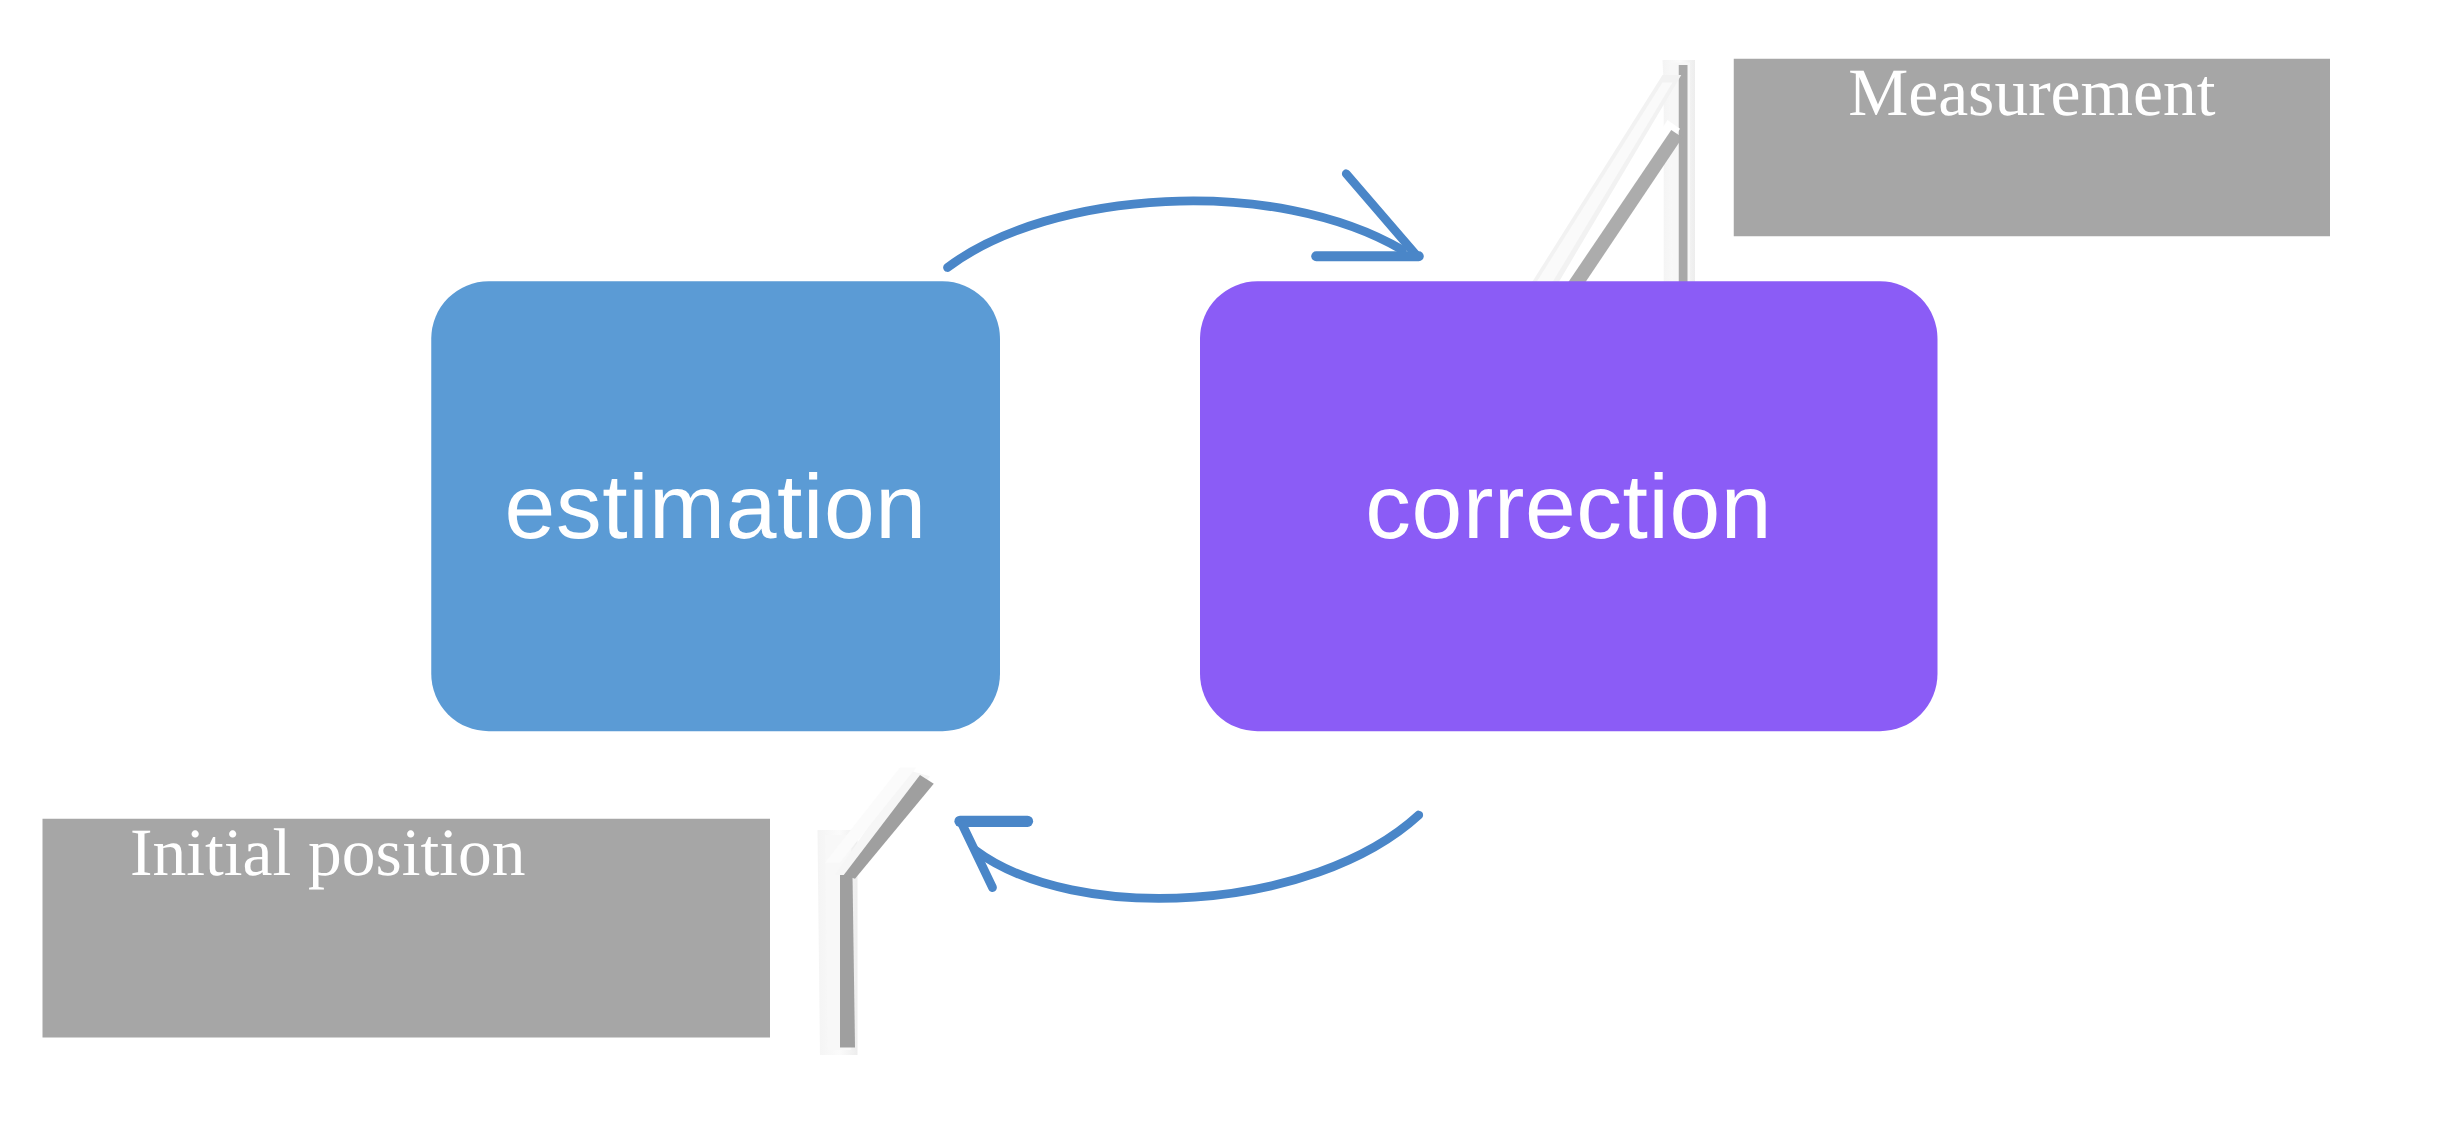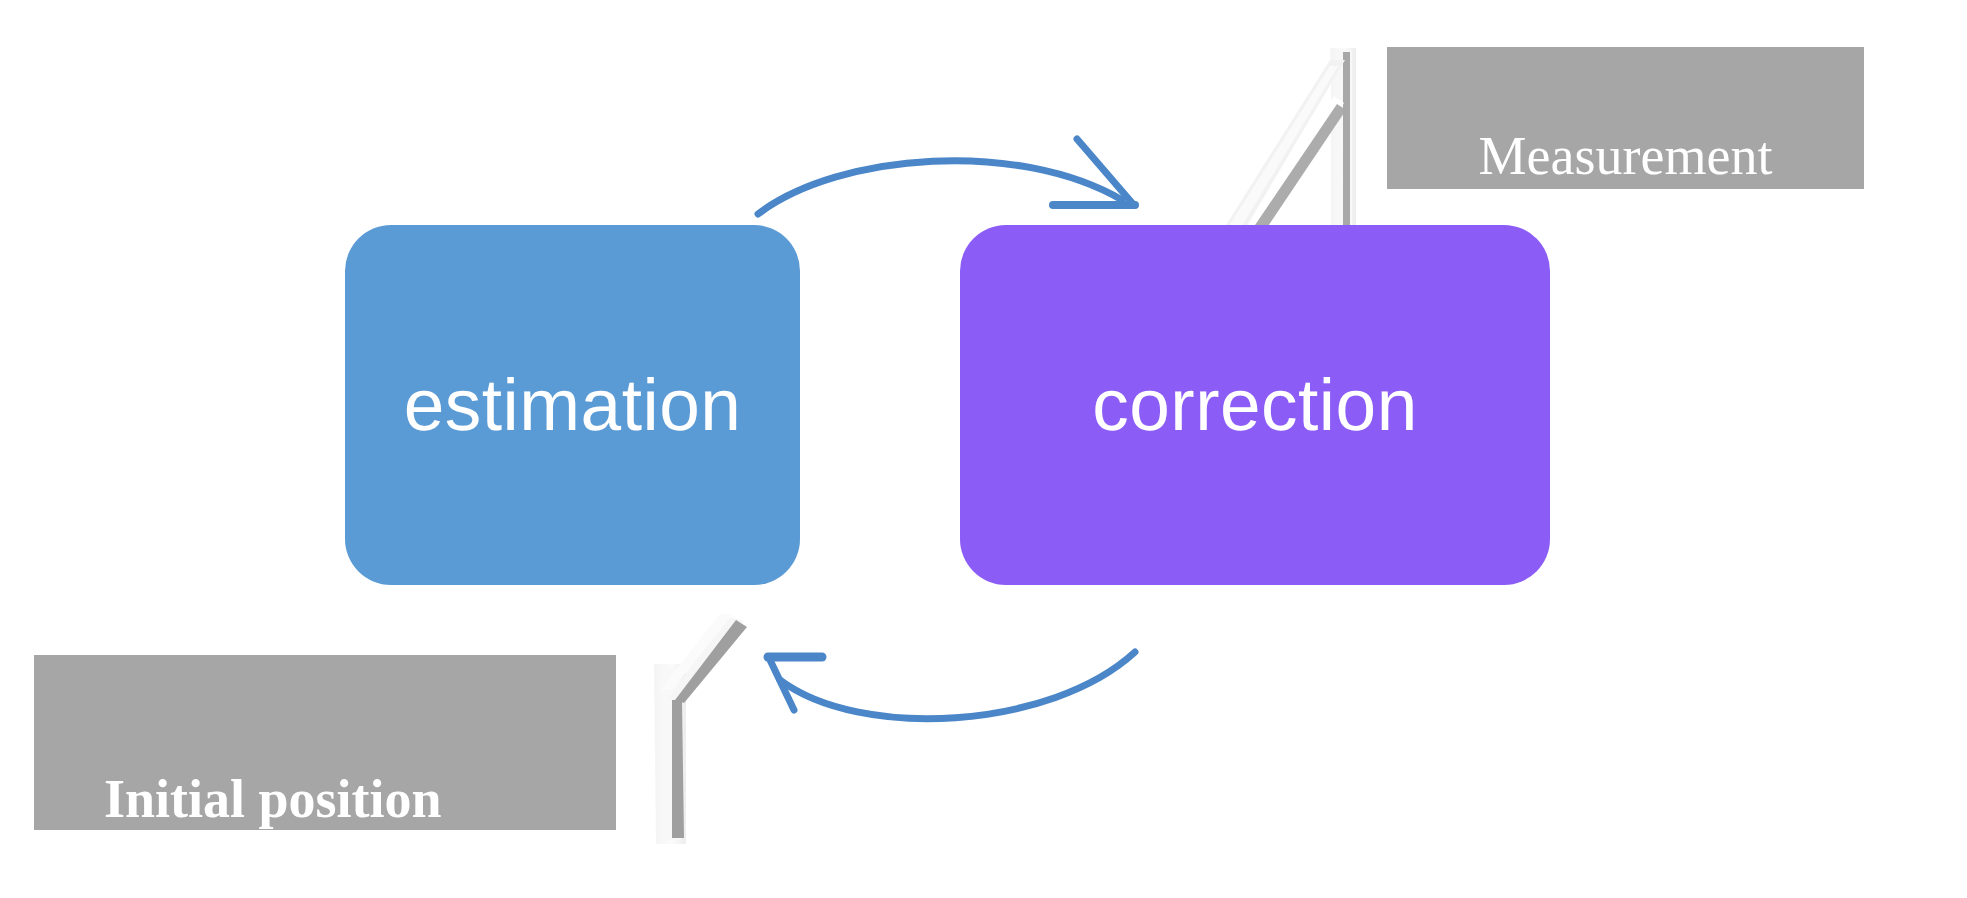--- a/index.html
+++ b/index.html
@@ -54,21 +54,21 @@
   #node-correction {
     left: 960px;
     top: 225px;
     width: 590px;
     height: 360px;
   }
   
   .anno-box {
     position: absolute;
     display: flex;
-    align-items: flex-end;
+    align-items: flex-start;
     box-sizing: border-box;
   }
   .anno-label {
     color: #ffffff;
     font-family: "Liberation Serif", serif;
     font-weight: 400;
     font-size: 54px;
     line-height: 1;
     white-space: nowrap;
   }
@@ -85,21 +85,20 @@
   #anno-initial-position {
     left: 34px;
     top: 655px;
     width: 582px;
     height: 175px;
     justify-content: flex-start;
     padding-left: 70px;
   }
   #anno-initial-position .anno-label {
     padding-bottom: 4px;
-    font-weight: bold;
   }
 </style>
 </head>
 <body>
 
 <div id="canvas">
 
   <svg id="diagram-svg" viewBox="0 0 1967 898">
     <defs>
       <linearGradient id="leaderGrad" x1="0" y1="0" x2="1" y2="0">

